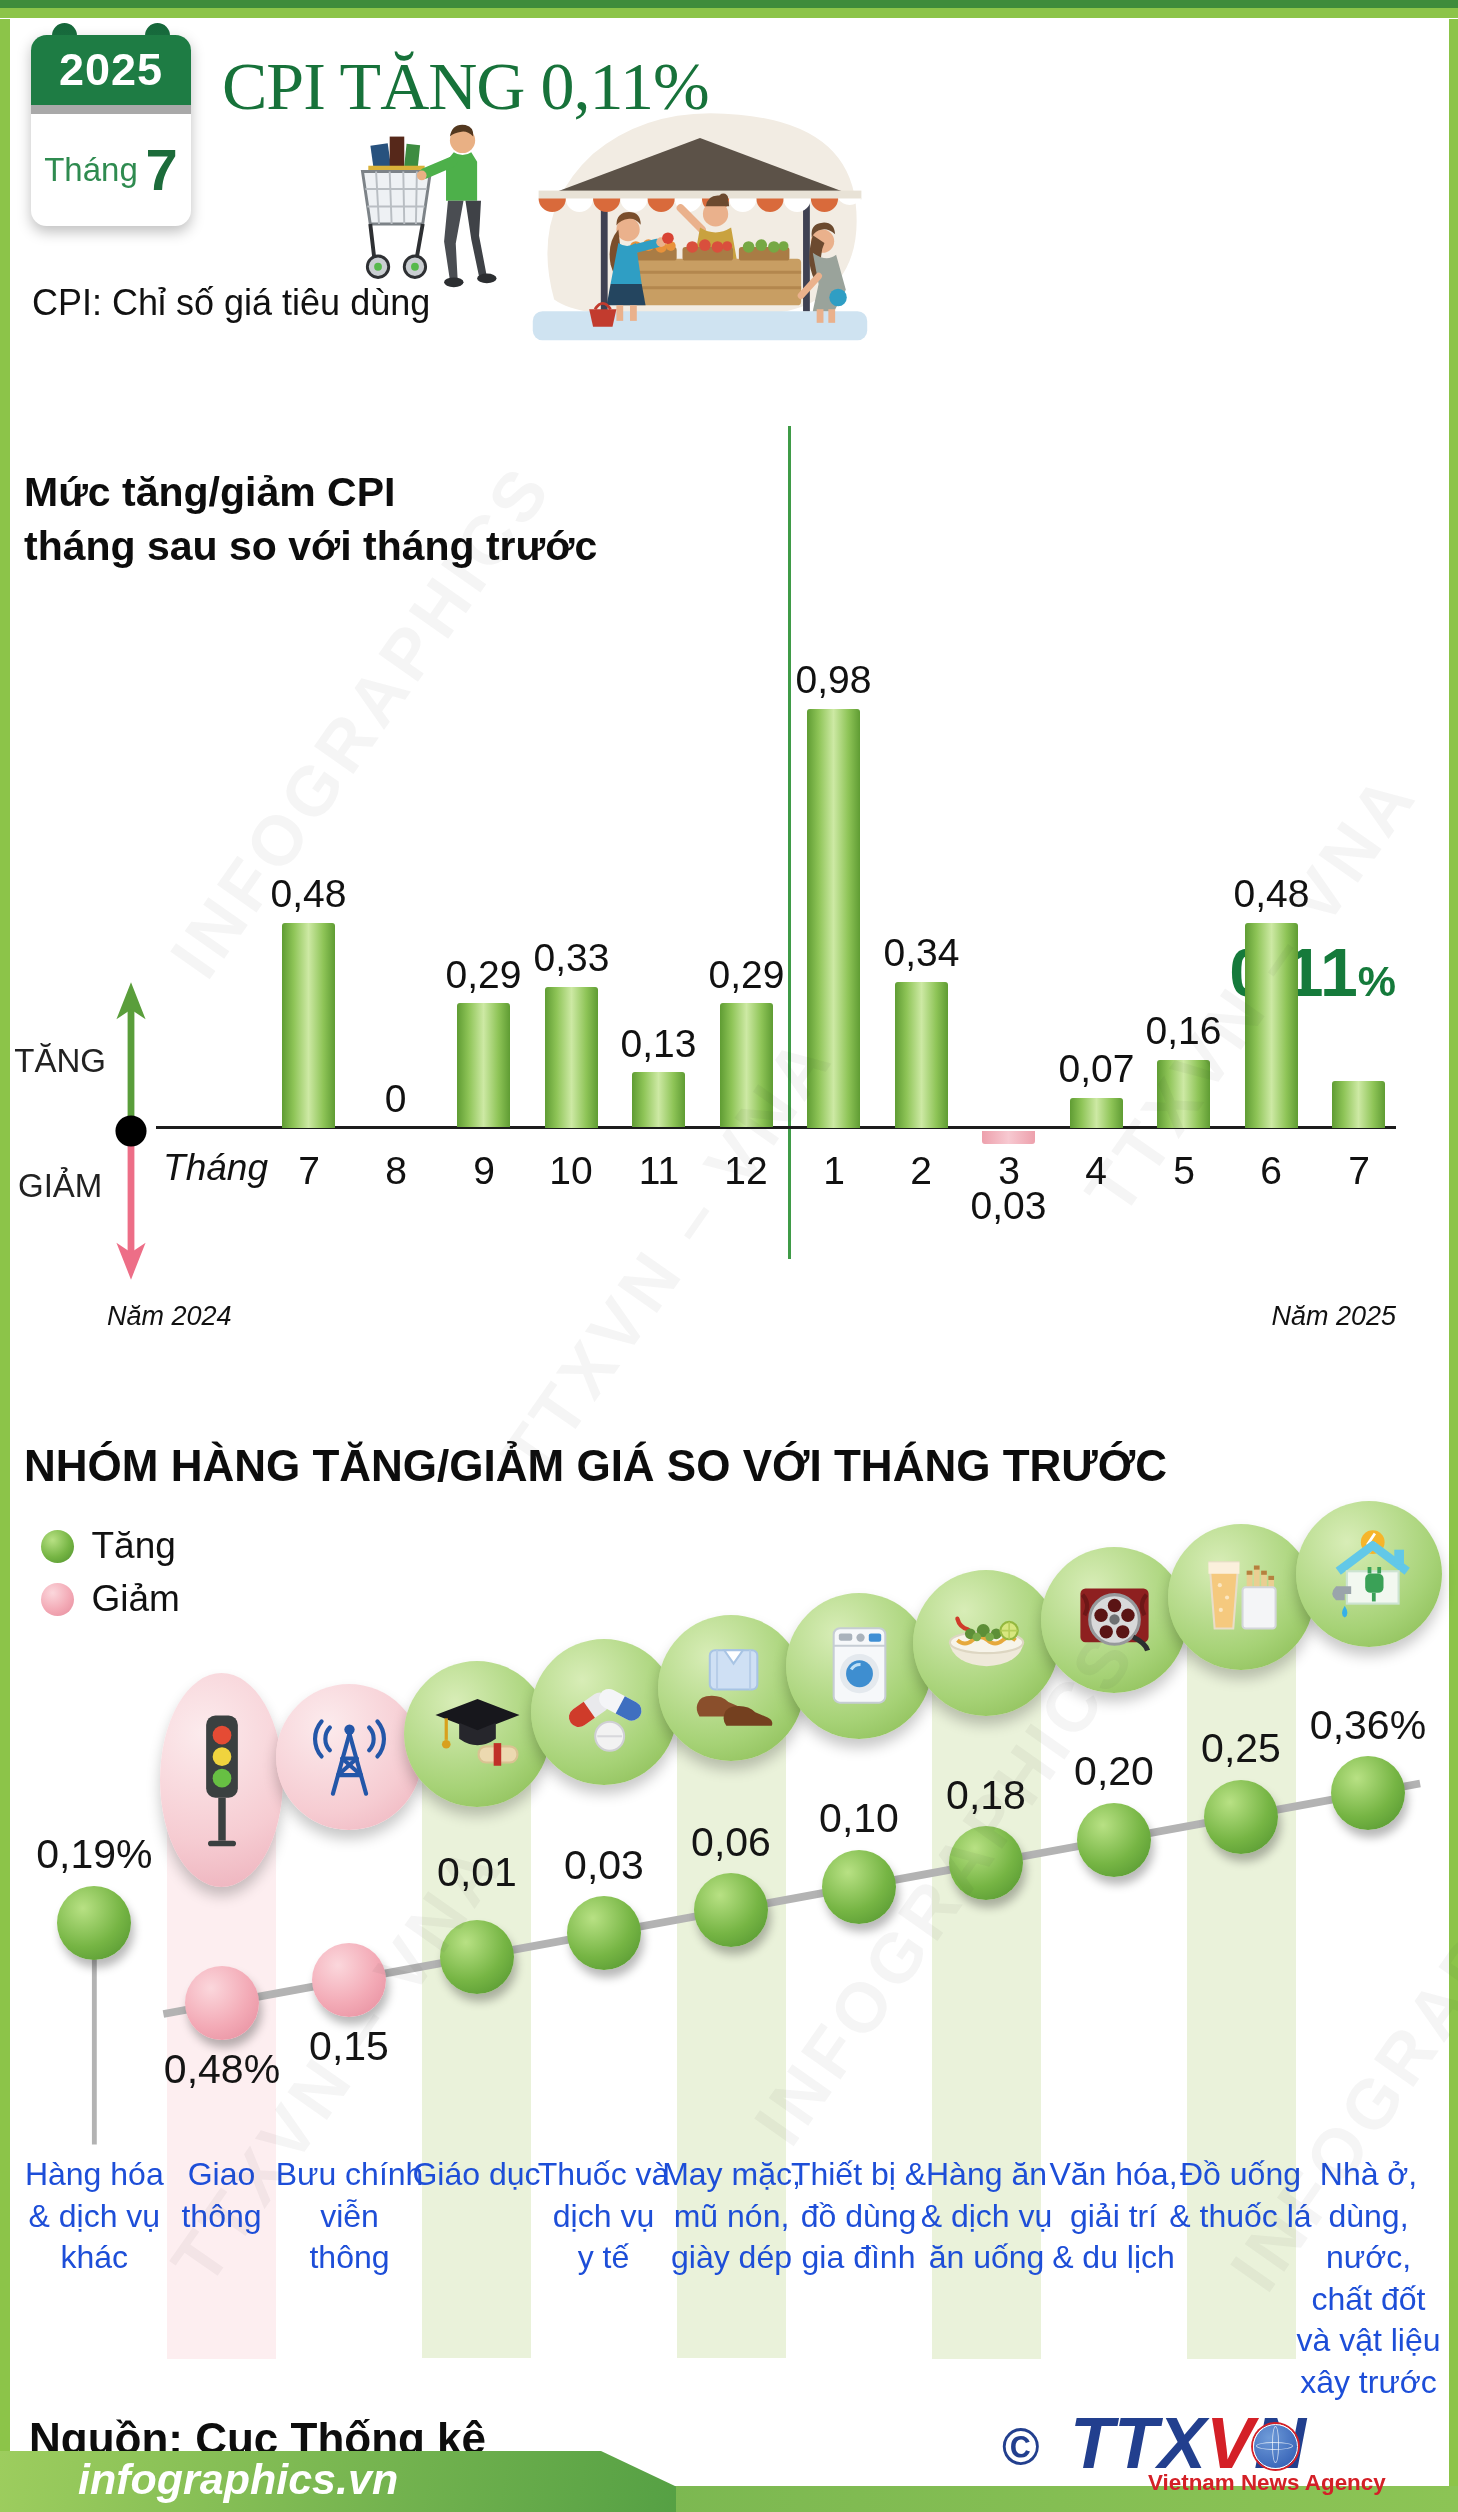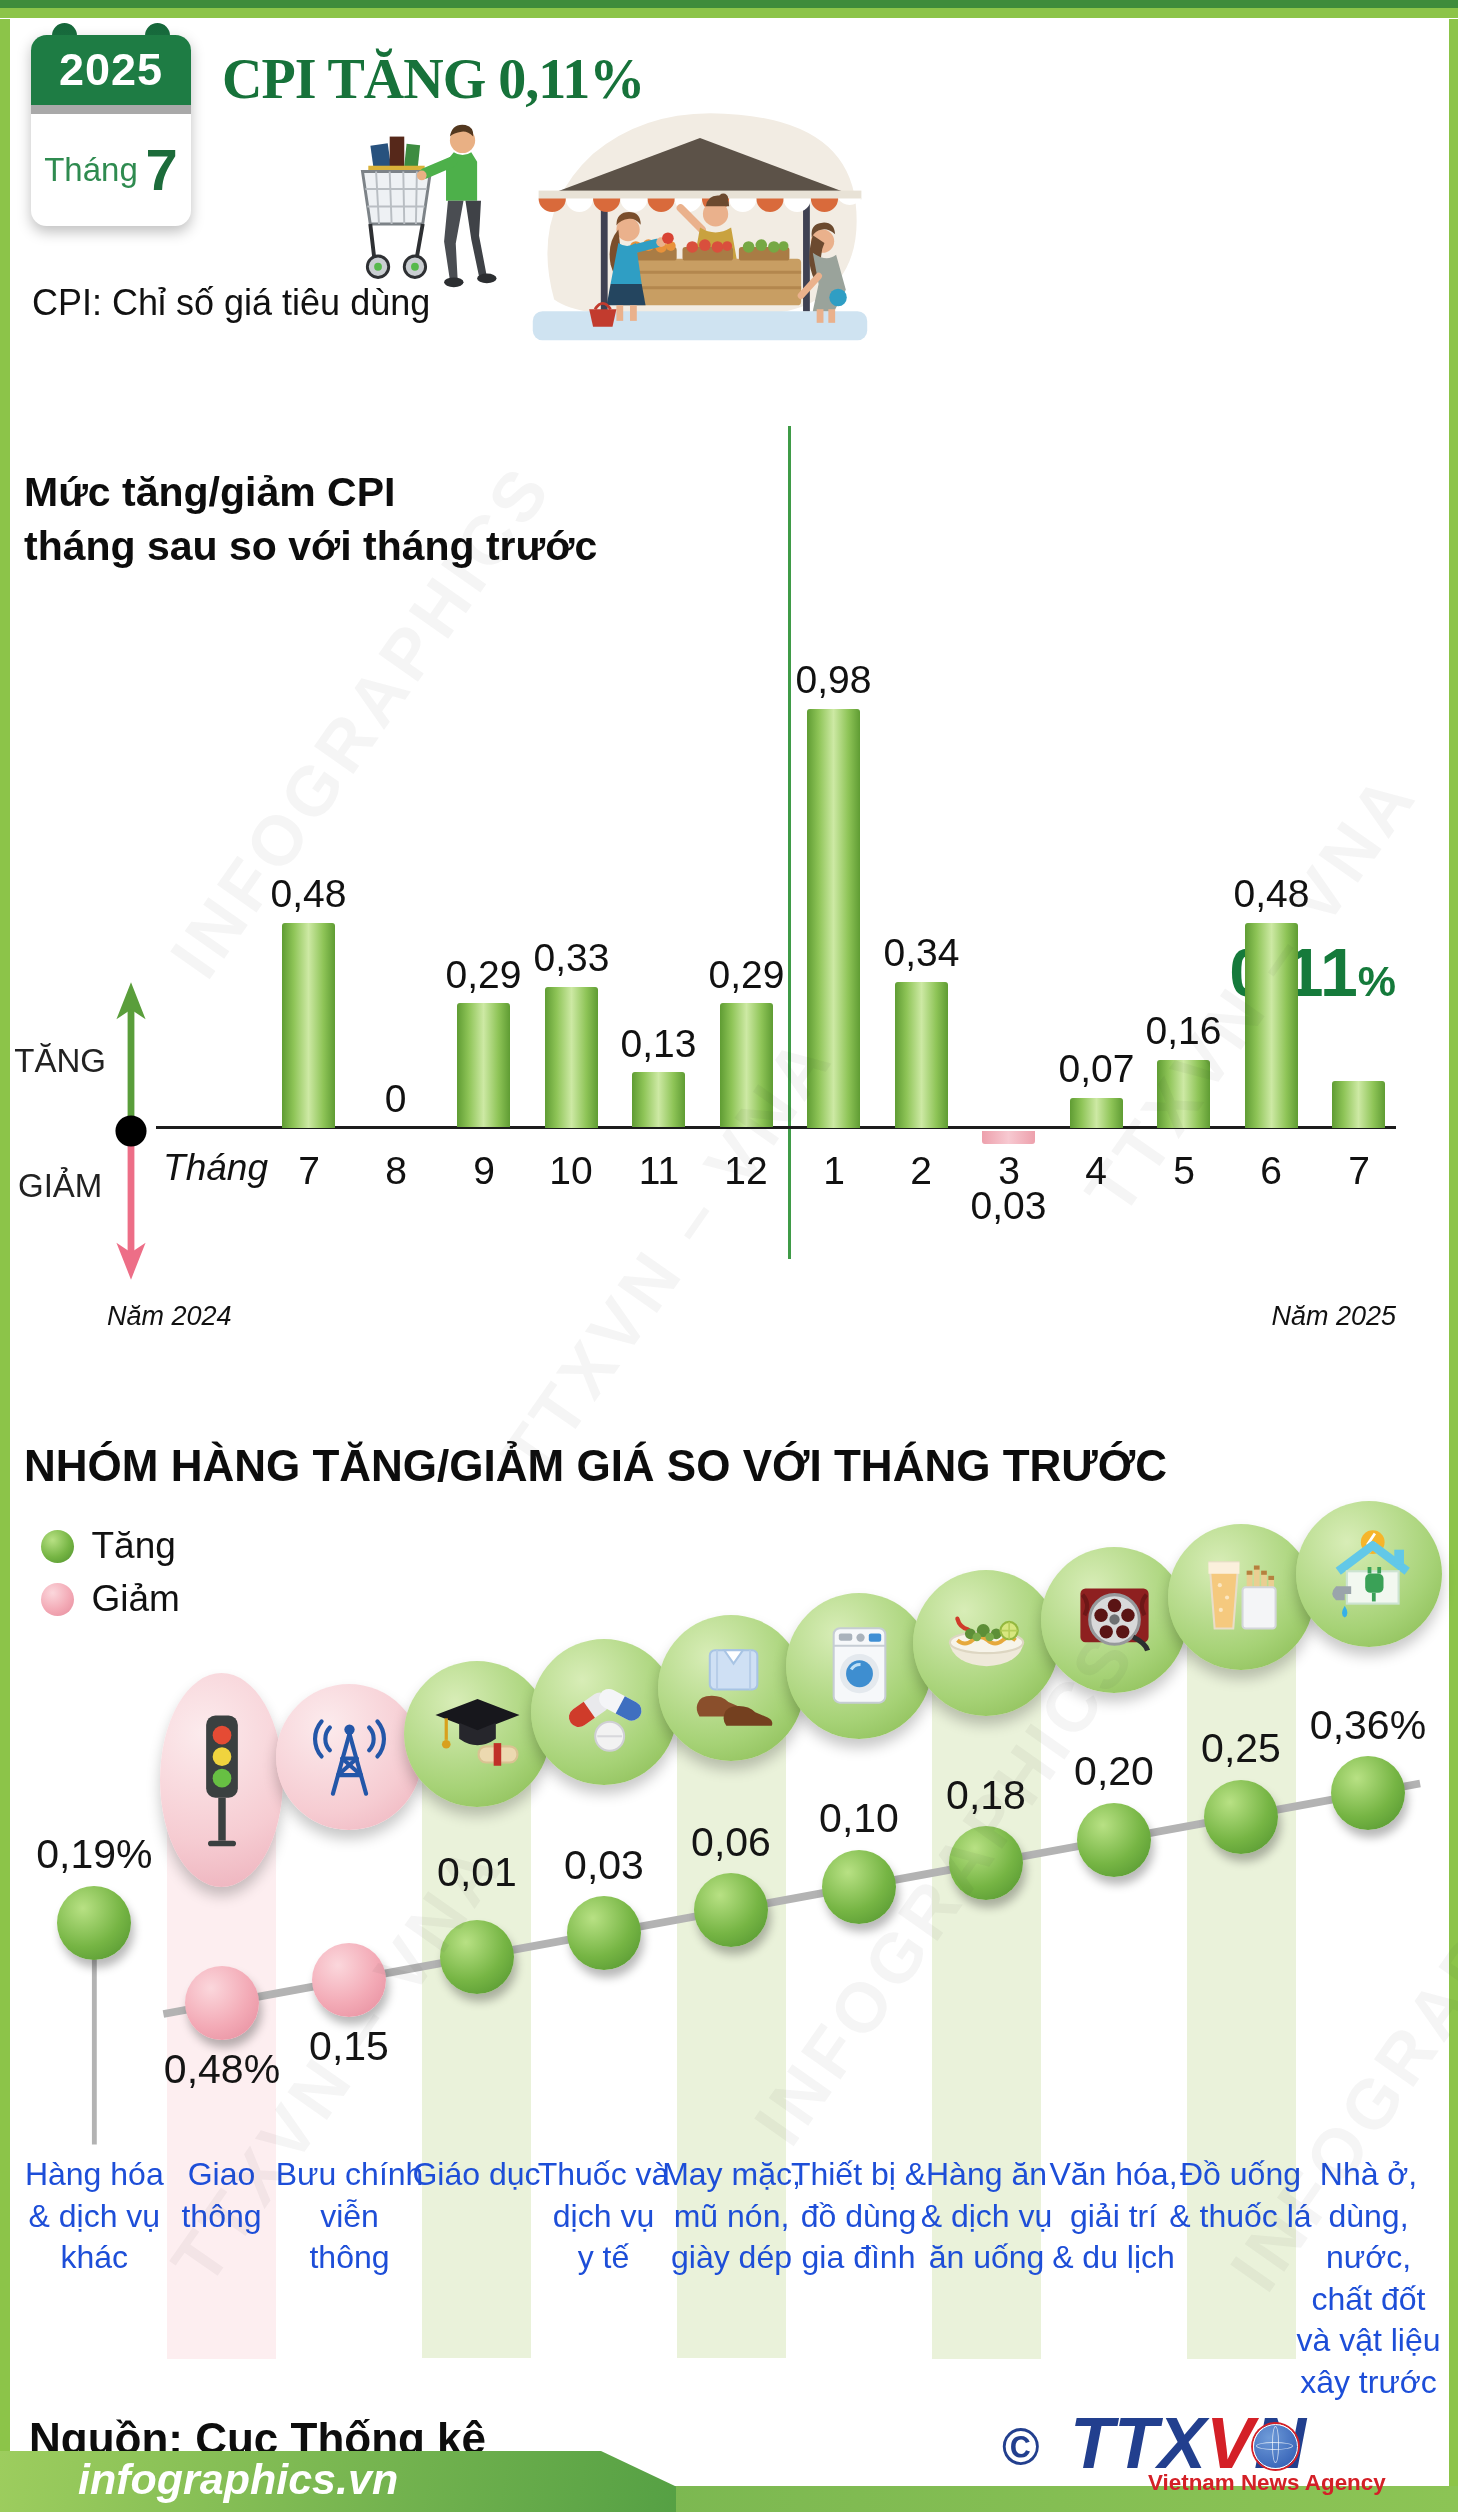--- a/index.html
+++ b/index.html
@@ -20,21 +20,21 @@
             display:flex;align-items:center;justify-content:center;color:#fff;font-size:45px;font-weight:700;letter-spacing:1px;}
   .cal-bar{position:absolute;left:0;top:70px;width:160px;height:8.8px;background:#a9a9a9;}
   .cal-body{position:absolute;left:0;top:79px;width:160px;height:112px;display:flex;align-items:center;justify-content:center;gap:7.8px;}
   .cal-month-word{color:#2f8b50;font-size:33px;}
   .cal-month-num{color:#1c6b3a;font-size:58px;font-weight:800;line-height:1;}
   .cal-hook{position:absolute;width:25px;height:53px;background:linear-gradient(180deg,#15663a,#1e7c44);border-radius:12.6px;top:-11.7px;}
   .cal-hook-ring{position:absolute;width:25px;height:25px;border:6.8px solid #8f8f8f;border-radius:50%;top:13.6px;left:-6.8px;
                  clip-path:polygon(0 45%,100% 45%,100% 100%,0 100%);}
 
   .main-title{left:222px;top:47px;width:875px;font-family:"Liberation Serif","DejaVu Serif",serif;
-              font-weight:700;font-size:56px;color:#17723a;letter-spacing:-1px;}
+              font-weight:400;font-size:68px;color:#17723a;letter-spacing:-1px;}
   .subtitle{left:32px;top:282px;font-size:36px;color:#111;}
 
   .chart1-heading{left:24px;top:465px;font-size:41px;font-weight:700;line-height:1.32;color:#0d0d0d;}
 
   
   #bar-chart{left:0;top:408px;width:1459px;height:856px;}
   .axis-line{position:absolute;left:156px;top:718px;width:1240px;height:2.9px;background:#1c1c1c;}
   .year-divider{position:absolute;left:788px;top:17.5px;width:2.9px;height:833px;background:#3f9b47;}
   .bar{position:absolute;border-radius:2.9px 2.9px 0 0;
        background:linear-gradient(90deg,#5f9c33 0%,#8ec457 22%,#cde9a4 50%,#8ec457 78%,#5f9c33 100%);}

